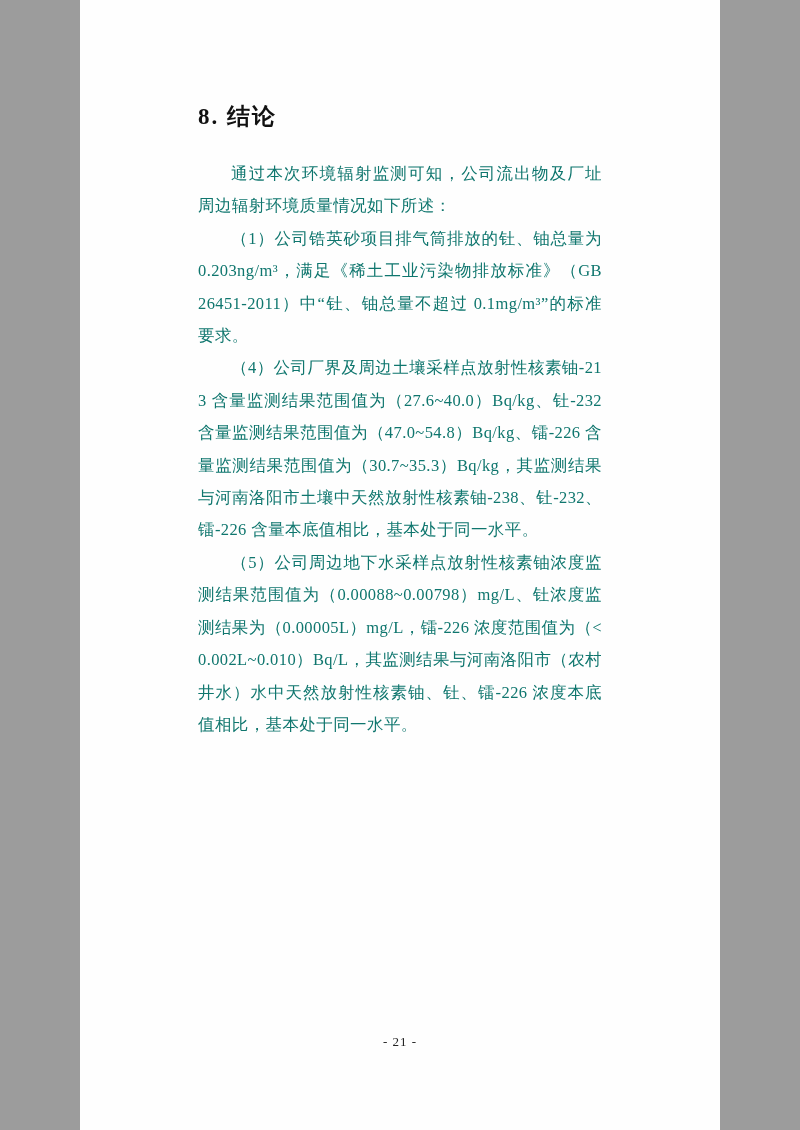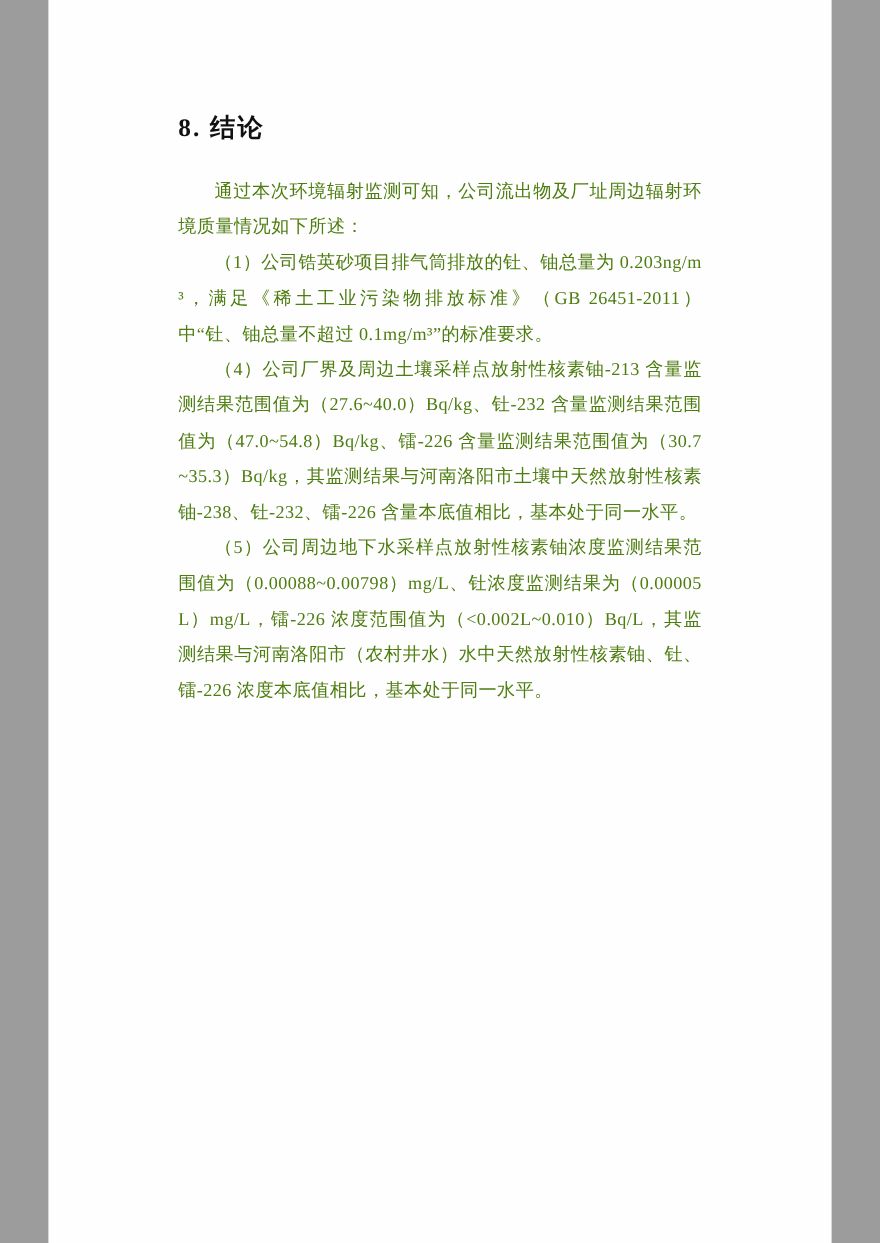--- a/index.html
+++ b/index.html
@@ -3,21 +3,21 @@
 <meta charset="utf-8">
 <style>
   html, body {
     margin: 0;
     padding: 0;
     background: #9c9c9c;
     font-family: "Liberation Serif", "DejaVu Serif", serif;
   }
   .page {
     position: relative;
-    width: 712px;
+    width: 640px;
     height: 1130px;
     margin: 0 auto;
     background: #fefefe;
     color: #1c1c1c;
     box-sizing: border-box;
     padding: 100px 118px 0 118px;
     overflow: hidden;
   }
   h1.section-heading {
     margin: 0 0 24px 0;
@@ -29,21 +29,21 @@
   }
   .body-text p {
     margin: 0;
     font-size: 16.5px;
     line-height: 32.4px;
     text-indent: 2em;
     text-align: justify;
     text-justify: inter-ideograph;
     letter-spacing: 0.4px;
     word-break: break-all;
-    color: #4d7c0f;
+    color: #0f766e;
   }
   .page-footer {
     position: absolute;
     left: 0;
     top: 1034px;
     width: 100%;
     text-align: center;
     font-size: 13px;
     letter-spacing: 1px;
     color: #222;
@@ -56,14 +56,15 @@
 
   <h1 class="section-heading">8. 结论</h1>
 
   <div class="body-text">
     <p>通过本次环境辐射监测可知，公司流出物及厂址周边辐射环境质量情况如下所述：</p>
     <p>（1）公司锆英砂项目排气筒排放的钍、铀总量为 0.203ng/m³，满足《稀土工业污染物排放标准》（GB 26451-2011）中“钍、铀总量不超过 0.1mg/m³”的标准要求。</p>
     <p>（4）公司厂界及周边土壤采样点放射性核素铀-213 含量监测结果范围值为（27.6~40.0）Bq/kg、钍-232 含量监测结果范围值为（47.0~54.8）Bq/kg、镭-226 含量监测结果范围值为（30.7~35.3）Bq/kg，其监测结果与河南洛阳市土壤中天然放射性核素铀-238、钍-232、镭-226 含量本底值相比，基本处于同一水平。</p>
     <p>（5）公司周边地下水采样点放射性核素铀浓度监测结果范围值为（0.00088~0.00798）mg/L、钍浓度监测结果为（0.00005L）mg/L，镭-226 浓度范围值为（&lt;0.002L~0.010）Bq/L，其监测结果与河南洛阳市（农村井水）水中天然放射性核素铀、钍、镭-226 浓度本底值相比，基本处于同一水平。</p>
   </div>
 
+  <div class="page-footer">- 21 -</div>
 
 </div>
 
 </body></html>

